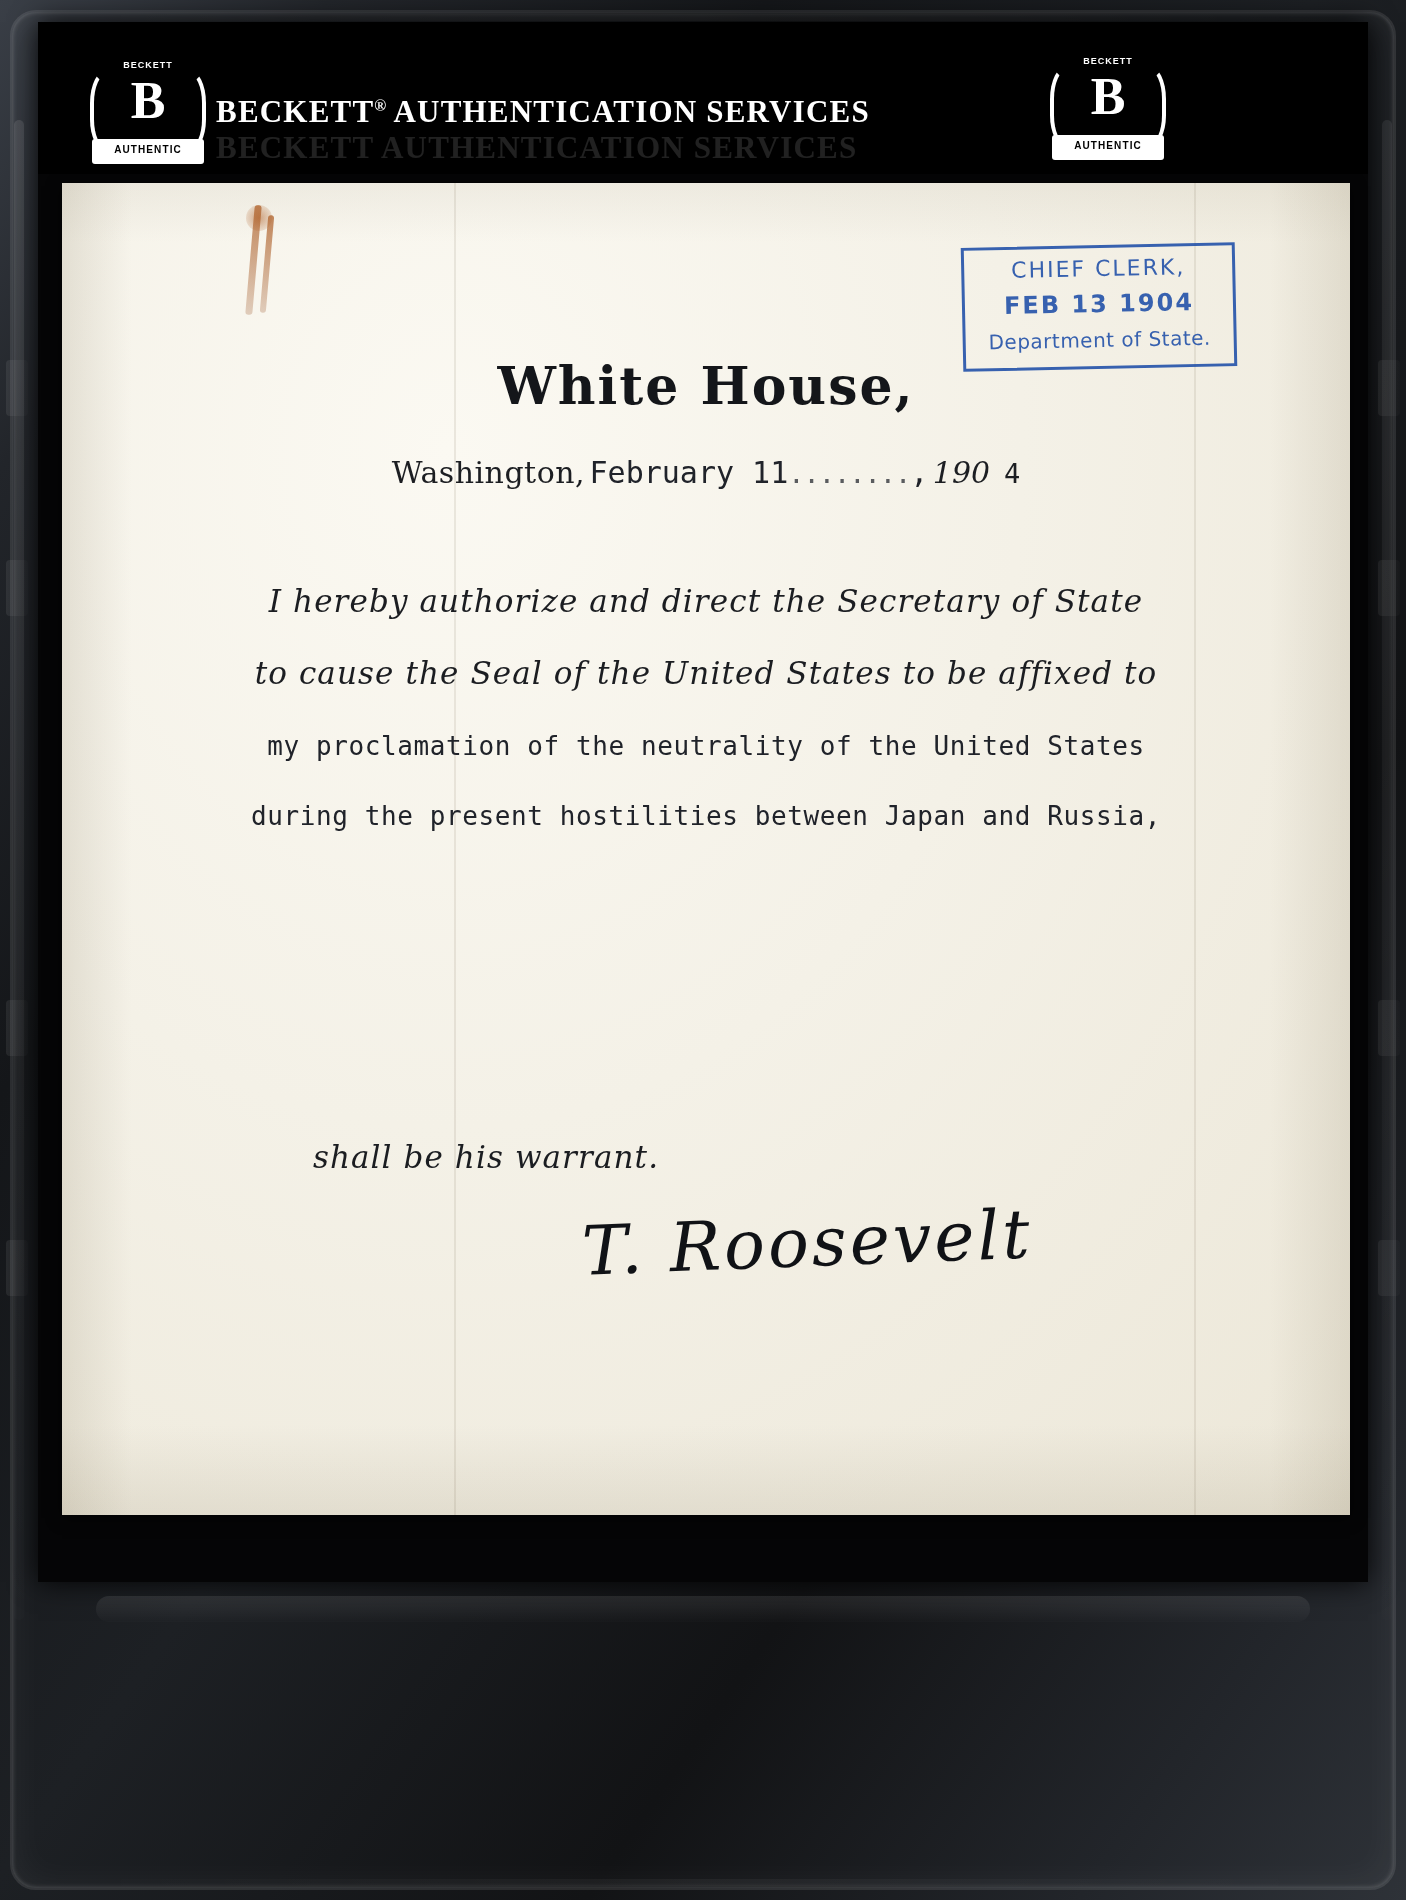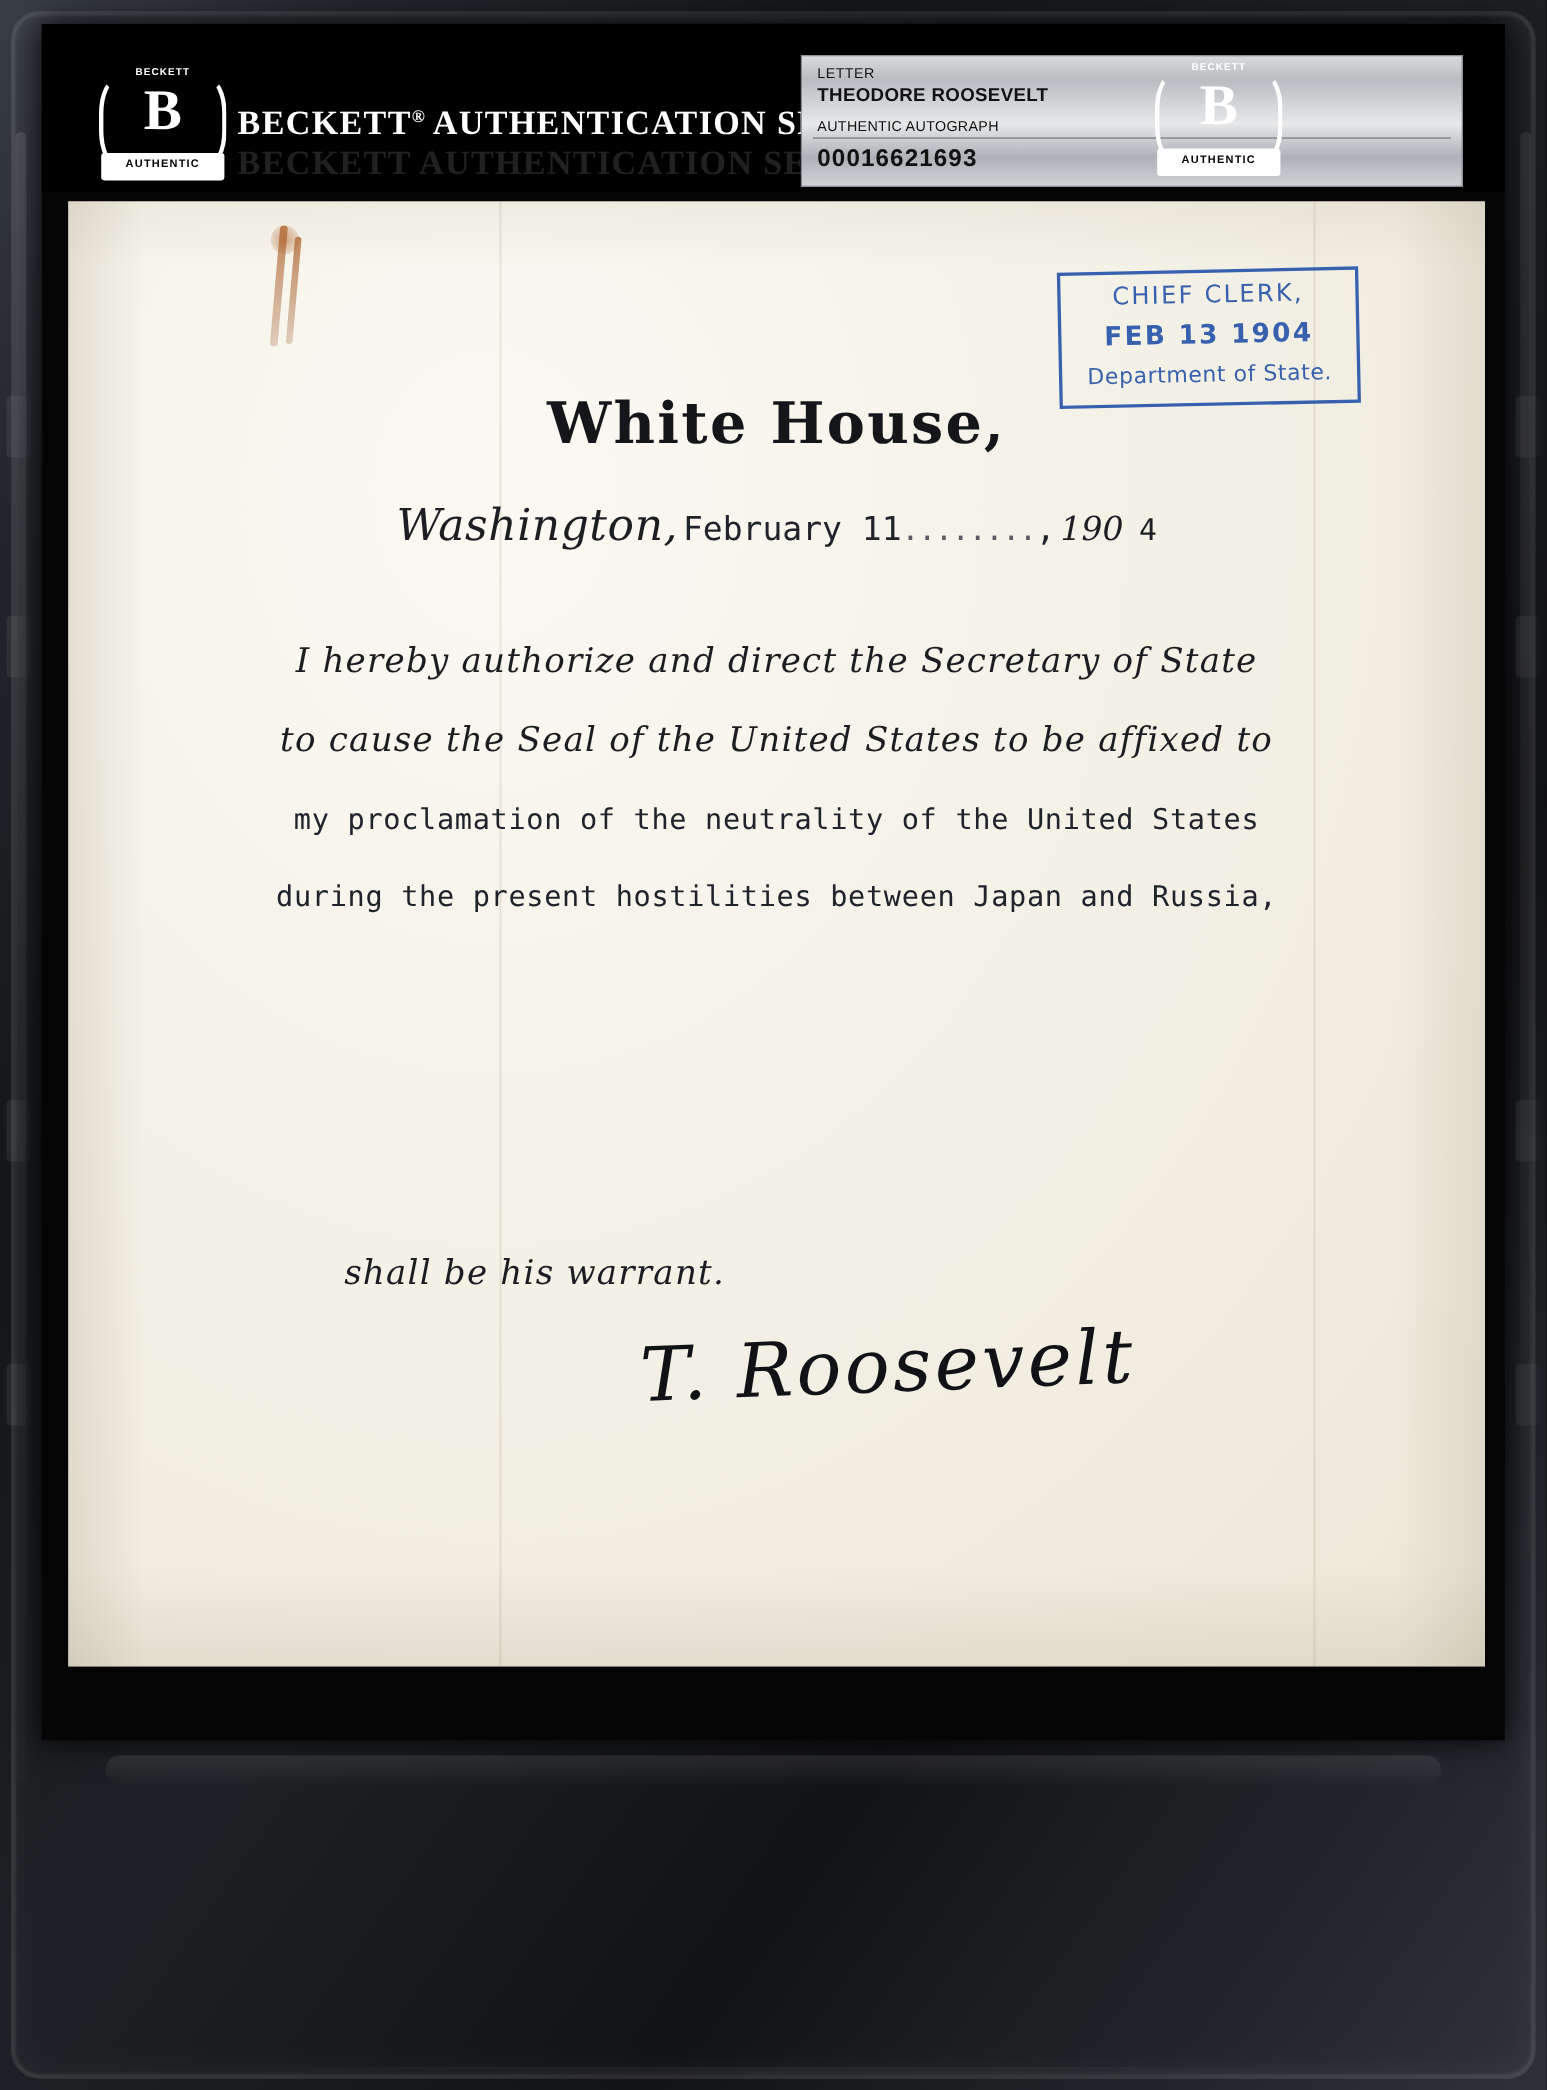--- a/index.html
+++ b/index.html
@@ -242,22 +242,21 @@
   #dateline {
     position: absolute;
     left: 0; right: 0;
     top: 272px;
     text-align: center;
     color: #1c1e22;
     white-space: nowrap;
   }
   #dateline .city {
     font-family: "DejaVu Serif", serif;
-    font-style: italic;
-    font-size: 40px;
+    font-size: 30px;
     letter-spacing: .5px;
   }
   #dateline .typed {
     font-family: "DejaVu Sans Mono", monospace;
     font-size: 30px;
     letter-spacing: 0px;
   }
   #dateline .dots {
     font-family: "DejaVu Sans Mono", monospace;
     font-size: 27px;
@@ -378,27 +377,20 @@
         <span>AUTHENTIC</span>
       </div>
     </div>
 
     <div id="beckett-ghost">BECKETT AUTHENTICATION SERVICES</div>
 
     <div id="beckett-wordmark">
       <span>BECKETT</span><span class="reg">®</span><span style="margin-left:6px;">AUTHENTICATION SERVICES</span>
     </div>
 
-    <div id="label-plate">
-      <div class="lab" id="lab-kind">LETTER</div>
-      <div class="lab" id="lab-name">THEODORE ROOSEVELT</div>
-      <div class="lab" id="lab-auth">AUTHENTIC AUTOGRAPH</div>
-      <div id="lab-divider"></div>
-      <div class="lab" id="lab-serial">00016621693</div>
-    </div>
 
     <div class="beckett-logo" id="logo-right">
       <div class="brand-top">BECKETT</div>
       <div class="wreath-l"></div>
       <div class="wreath-r"></div>
       <div class="b-letter">B</div>
       <div class="ribbon">
         <span>AUTHENTIC</span>
       </div>
     </div>

